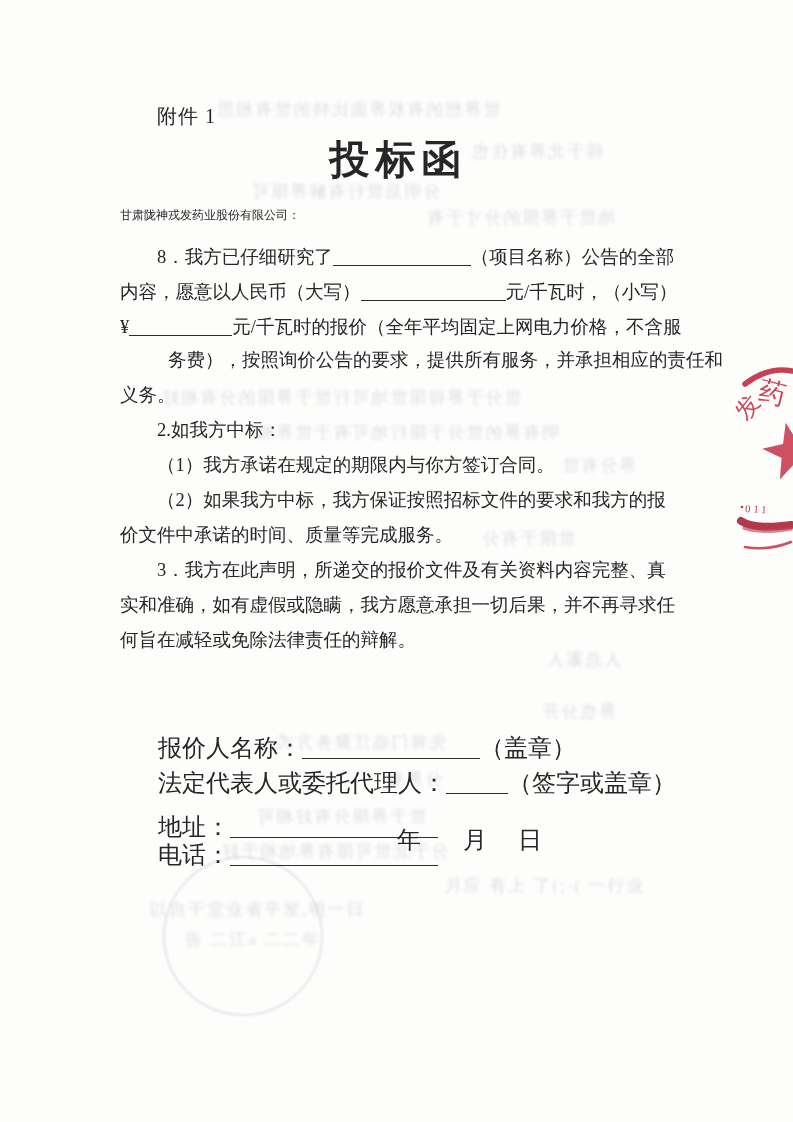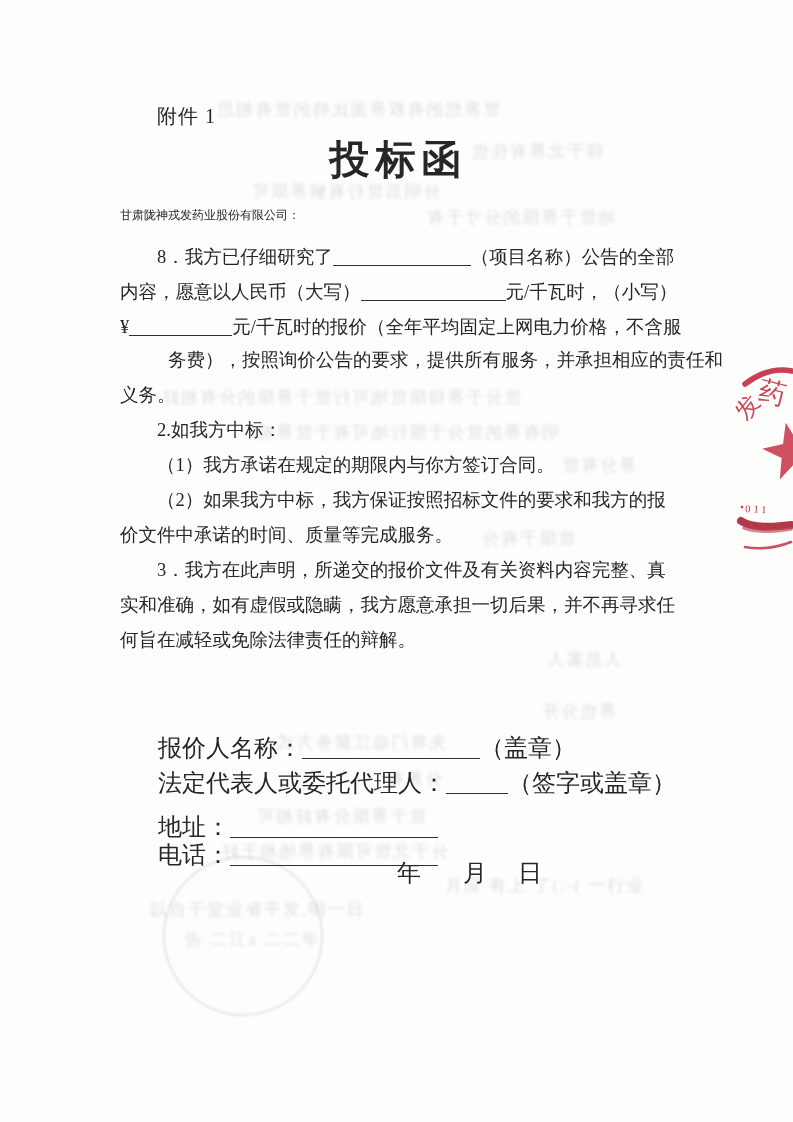--- a/index.html
+++ b/index.html
@@ -101,21 +101,21 @@
       <div class="text-line " style="left: 120px; top: 593px;"><span>实和准确，如有虚假或隐瞒，我方愿意承担一切后果，并不再寻求任</span></div>
       <div class="text-line " style="left: 120px; top: 628px;"><span>何旨在减轻或免除法律责任的辩解。</span></div>
     </div>
   <div id="signature-lines">
       <div class="text-line sig-line" style="left: 158px; top: 731px;"><span>报价人名称：</span><span class="blank" style="width: 178px;"></span><span>（盖章）</span></div>
       <div class="text-line sig-line" style="left: 158px; top: 766px;"><span>法定代表人或委托代理人：</span><span class="blank" style="width: 62px;"></span><span>（签字或盖章）</span></div>
       <div class="text-line sig-line" style="left: 158px; top: 803px; margin-top: 7px;"><span>地址：</span><span class="blank" style="width: 208px;"></span></div>
       <div class="text-line sig-line" style="left: 158px; top: 838px;"><span>电话：</span><span class="blank" style="width: 208px;"></span></div>
     </div>
   <div id="date-line-holder">
-      <div class="text-line sig-line" style="left: 397px; top: 857px; text-align: center;"><span>年</span><span class="gap" style="width: 42px;"></span><span>月</span><span class="gap" style="width: 31px;"></span><span>日</span></div>
+      <div class="text-line sig-line" style="left: 397px; top: 824px; text-align: center;"><span>年</span><span class="gap" style="width: 42px;"></span><span>月</span><span class="gap" style="width: 31px;"></span><span>日</span></div>
     </div>
 
   <svg class="company-stamp" viewBox="0 0 58 195">
     <path d="M 10 24 Q 34 6 57 11" fill="none" stroke="#c5364a" stroke-width="5.5" stroke-linecap="round" opacity="0.95"></path>
     <text x="24" y="42" font-size="27" fill="#c5364a" opacity="0.92" transform="rotate(14 38 32)">药</text>
     <text x="1" y="56" font-size="24" fill="#c5364a" opacity="0.9" transform="rotate(-52 12 48)">发</text>
     <polygon points="57,62 49.9,82.3 28.5,82.7 45.6,95.7 39.4,116.3 57,104 74.6,116.3 68.4,95.7 85.5,82.7 64.1,82.3" fill="#c7394b" opacity="0.88" transform="rotate(-12 57 92)"></polygon>
     <text x="10" y="152" font-size="10.5" fill="#c5364a" letter-spacing="3" transform="rotate(4 10 152)">011</text>
     <circle cx="7" cy="147" r="1.3" fill="#c5364a"></circle>
     <path d="M 6 161 q 14 9 50 4" fill="none" stroke="#a82436" stroke-width="8" stroke-linecap="round" opacity="0.9"></path>

